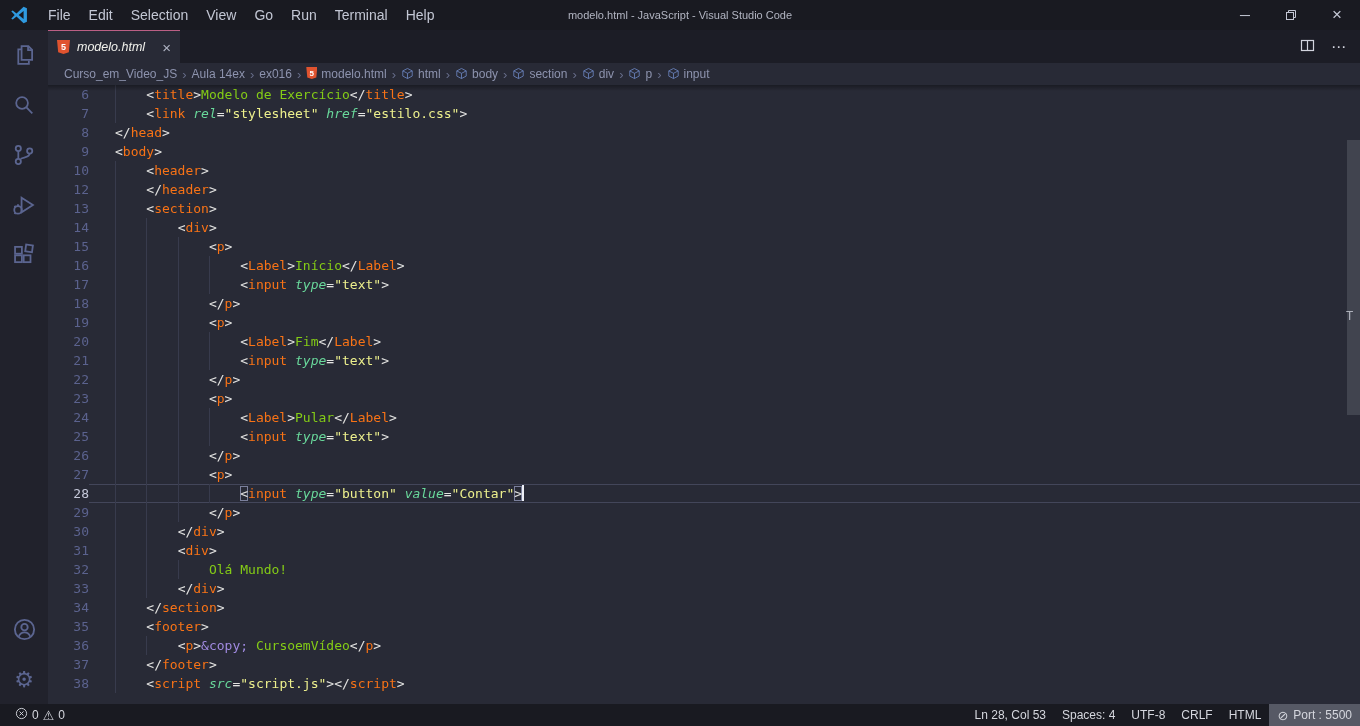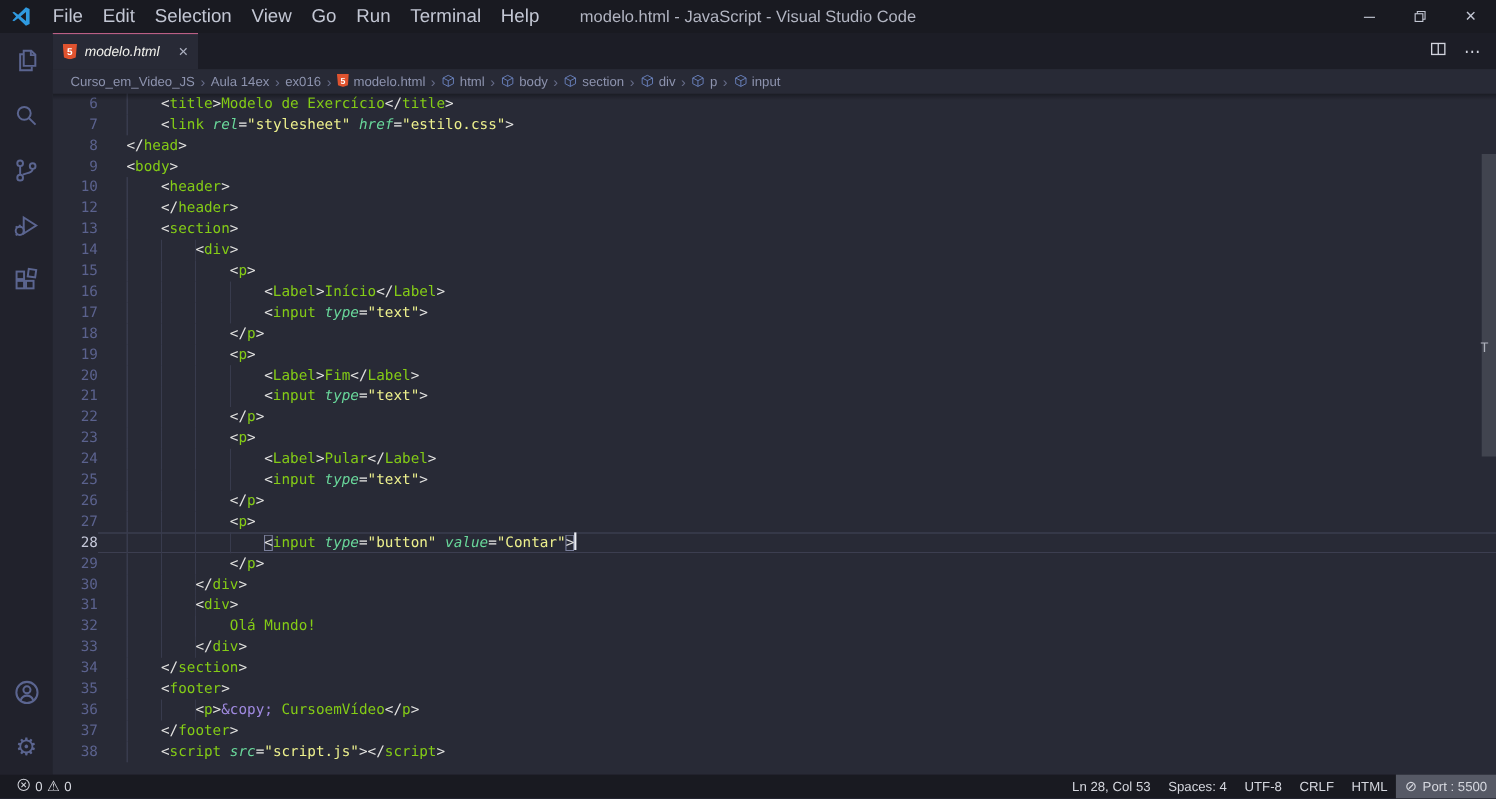--- a/index.html
+++ b/index.html
@@ -3,22 +3,22 @@
 <meta charset="utf-8">
 <style>
   * { margin:0; padding:0; box-sizing:border-box; }
   html,body { width:1360px; height:726px; overflow:hidden; background:#282a36;
     font-family:"Liberation Sans", sans-serif; }
 
   
   .titlebar { height:30px; background:#191a21; display:flex; align-items:center; position:relative; }
   .vscode-logo { width:20px; height:20px; margin:0 10px 0 9px; flex:none; }
   .menubar { display:flex; align-items:center; height:100%; }
-  .menu-item { color:#c3c7d4; font-size:17px; padding:0 9px; height:100%; display:flex; align-items:center; cursor:default; }
-  .win-title { position:absolute; left:0; right:0; text-align:center; color:#b2b5c2; font-size:15px; pointer-events:none; }
+  .menu-item { color:#c3c7d4; font-size:14px; padding:0 9px; height:100%; display:flex; align-items:center; cursor:default; }
+  .win-title { position:absolute; left:0; right:0; text-align:center; color:#b2b5c2; font-size:11px; pointer-events:none; }
   .win-controls { margin-left:auto; display:flex; height:100%; z-index:2; }
   .win-btn { width:46px; height:100%; display:flex; align-items:center; justify-content:center; color:#c3c7d4; font-size:14px; }
   .win-btn svg { stroke:#c3c7d4; }
 
   
   .main-row { display:flex; height:674px; }
   .activitybar { width:48px; background:#21222c; display:flex; flex-direction:column; align-items:center; flex:none; }
   .ab-item { width:48px; height:50px; display:flex; align-items:center; justify-content:center; }
   .ab-item svg { stroke:#5b6590; fill:none; stroke-width:1.1; }
   .ab-spacer { flex:1; }
@@ -52,21 +52,21 @@
   .editor::before { content:""; position:absolute; left:0; right:0; top:0; height:6px; z-index:5;
     background:linear-gradient(rgba(0,0,0,.35), transparent); pointer-events:none; }
   .code-row { display:flex; height:19px; line-height:19px; }
   .ln { width:41px; flex:none; text-align:right; color:#5b628e; }
   .line-body { flex:1; padding-left:26px; white-space:pre; color:#f4f4ee; }
   .code-row.current .line-body { box-shadow:inset 0 1px 0 #43465a, inset 0 -1px 0 #43465a; }
   .code-row.current .ln { color:#c6c9da; }
   .indent { display:inline-block; height:19px; vertical-align:top;
     background:repeating-linear-gradient(90deg,#383b4d 0,#383b4d 1px,transparent 1px,transparent 31.3px); }
   .tk-p  { color:#e4e4e2; }
-  .tk-t  { color:#84cc16; }
+  .tk-t  { color:#f97316; }
   .tk-a  { color:#69d89b; font-style:italic; }
   .tk-s  { color:#edf08d; }
   .tk-x  { color:#84cc16; }
   .tk-e  { color:#a08ae0; }
   .tk-pb { color:#e4e4e2; box-shadow:inset 0 0 0 1px #7b809c; }
   .cursor { display:inline-block; width:2px; height:16px; background:#eceef5; vertical-align:-3px; }
 
   .scrollbar { position:absolute; top:0; right:0; width:14px; height:100%; }
   .scroll-thumb { position:absolute; top:55px; right:0; width:13px; height:275px; background:#41444f; }
   .overview-cursor-marker { position:absolute; top:224px; left:0px; color:#aeb1bb; font-size:12px;

